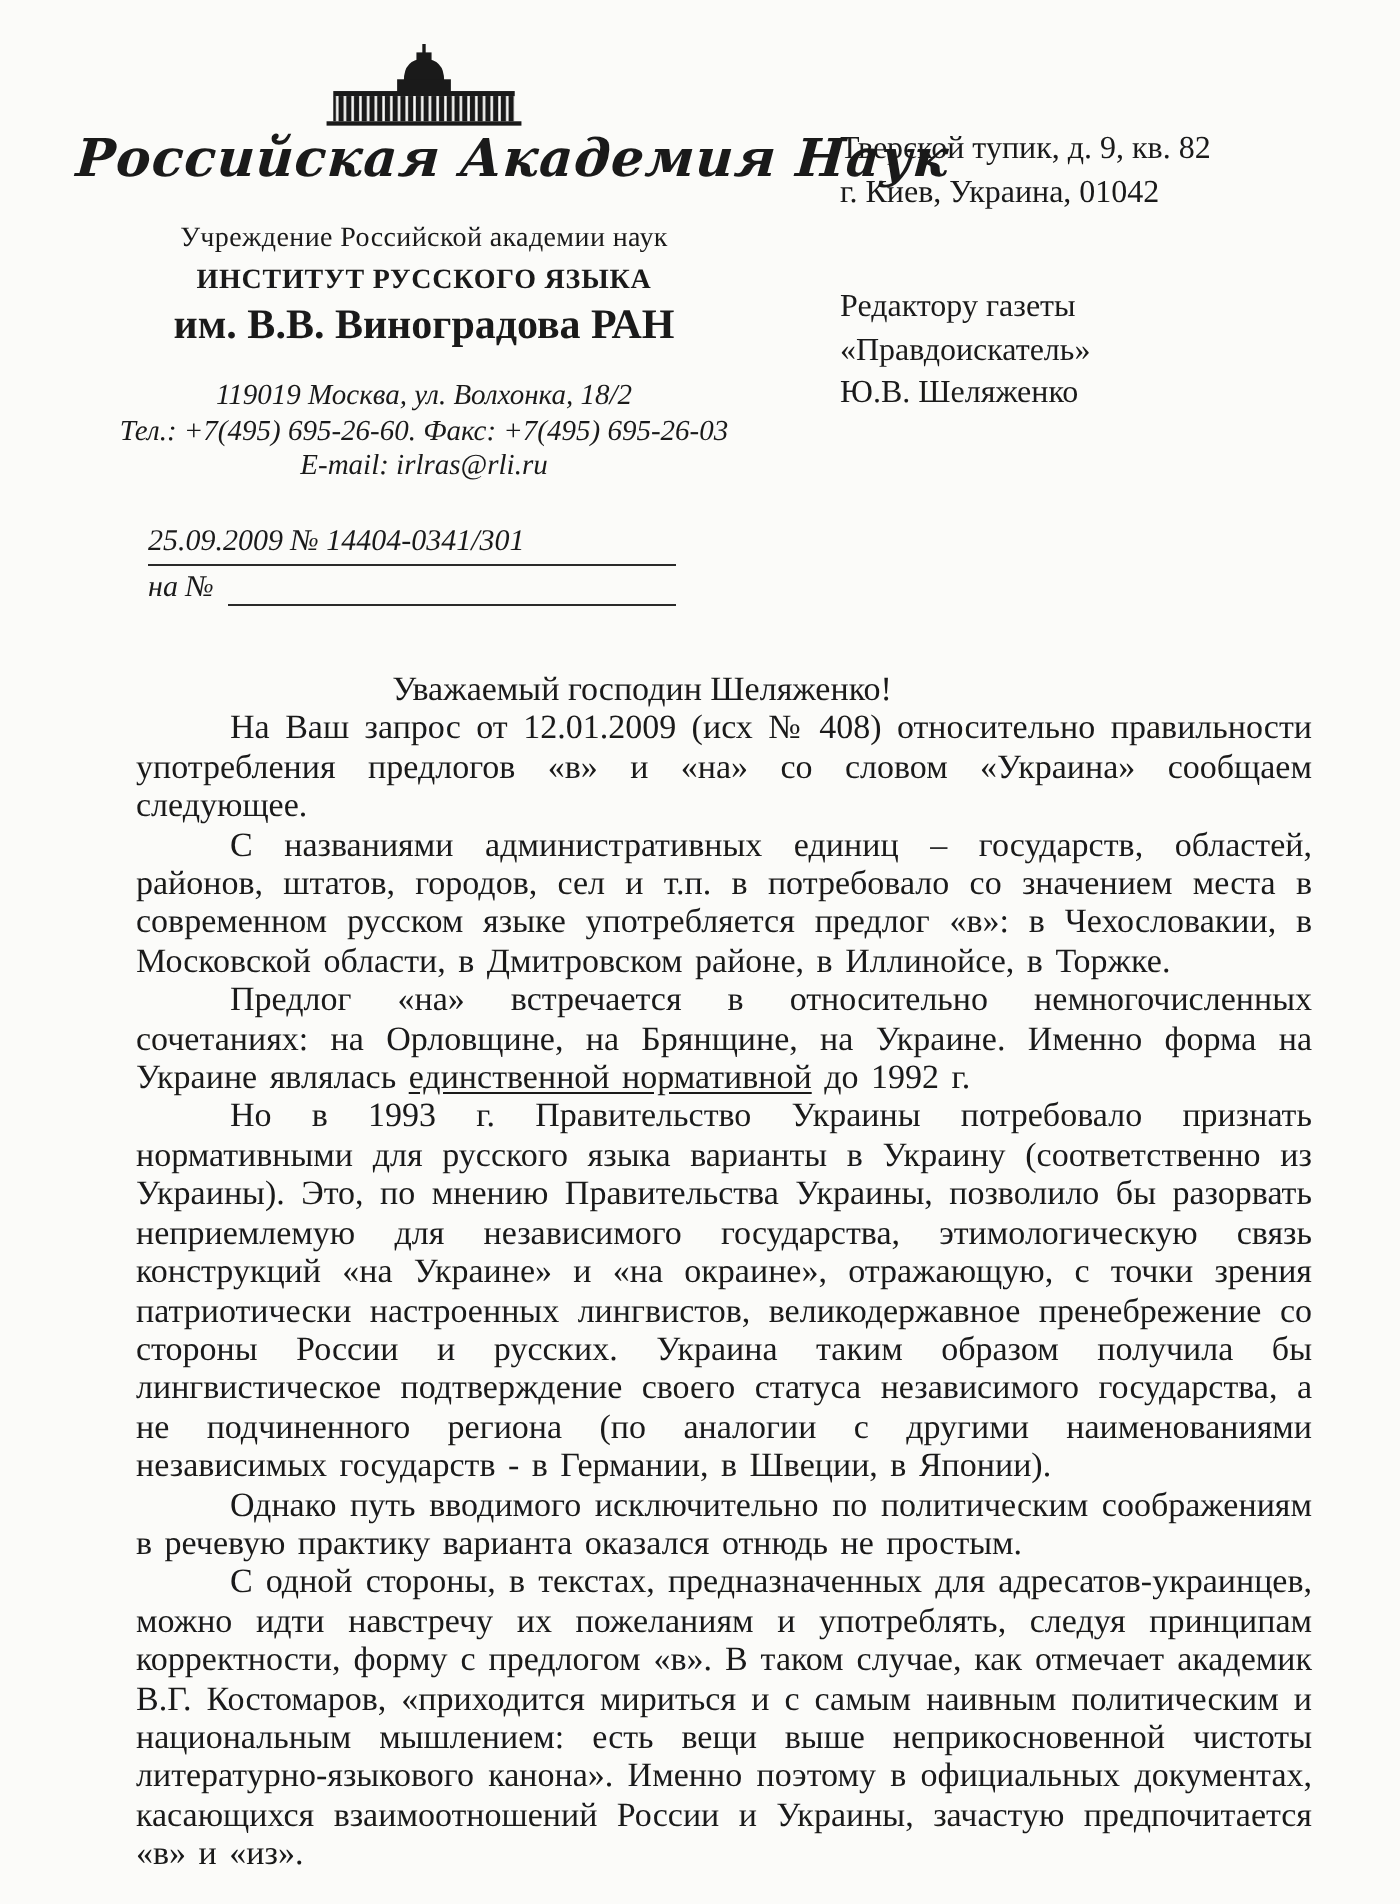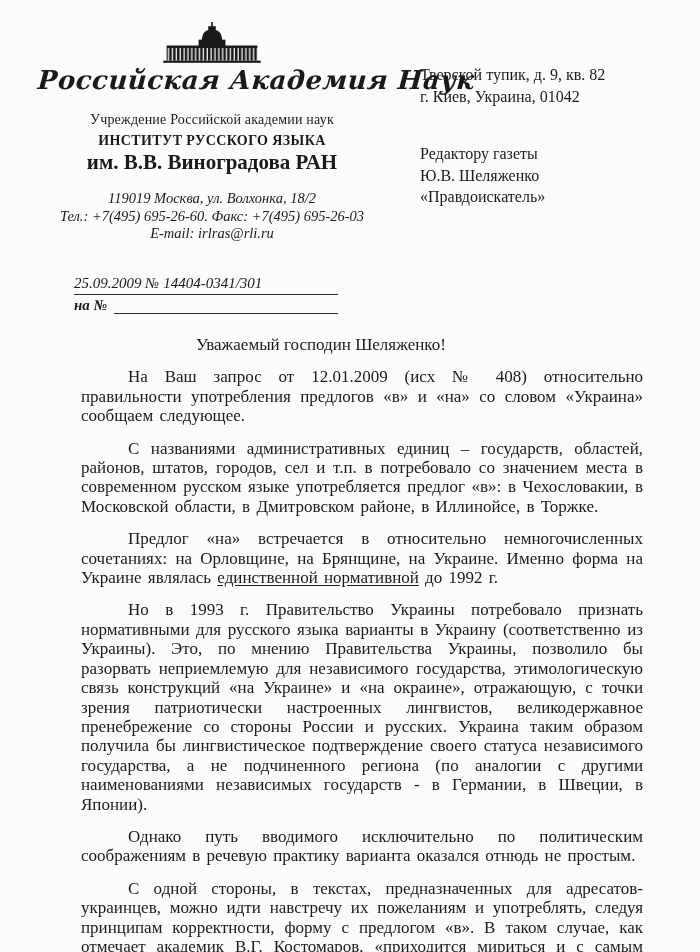--- a/index.html
+++ b/index.html
@@ -29,41 +29,41 @@
     transform: skewX(-4deg);
   }
   .institution { font-size: 14px; margin-top: 17px; letter-spacing: 0.2px; }
   .institute1 { font-size: 14px; font-weight: bold; margin-top: 5px; letter-spacing: 0.4px; }
   .institute2 { font-size: 21px; font-weight: bold; margin-top: 1px; }
   .addr { font-style: italic; font-size: 14.5px; margin-top: 15px; line-height: 17.5px; }
 
   
   .refs {
     position: absolute; left: 74px; top: 263px; width: 264px;
-    font-style: italic; font-size: 15px; margin-top: 12px;
+    font-style: italic; font-size: 15px;
   }
   .ref-line1 { border-bottom: 1.4px solid #2a2a2a; padding-bottom: 2px; }
-  .ref-line2 { display: flex; margin-top: 2px; height: 18px; font-weight: bold; }
+  .ref-line2 { display: flex; align-items: flex-end; margin-top: 2px; height: 18px; }
   .ref-line2 .blank { flex: 1; border-bottom: 1.4px solid #2a2a2a; margin-left: 7px; height: 16px; }
 
   
   .recipient {
     position: absolute; left: 420px; top: 64px;
     font-size: 16px; line-height: 21.5px;
   }
   .recipient .addr2 { margin-bottom: 36px; }
 
   
   .body-text {
     position: absolute; left: 68px; top: 335px; width: 588px;
     font-size: 17px; line-height: 19.4px;
   }
   .salutation { margin: 0; padding-right: 82px; text-align: center; }
   .para {
-    margin: 13px; text-indent: 47px;
+    margin: 0; text-indent: 47px;
     text-align: justify; word-spacing: 2px;
   }
   .it { }
   .ul { text-decoration: underline; text-underline-offset: 2px; }
 </style>
 </head>
 <body>
 
 <div class="page">
 
@@ -104,22 +104,22 @@
     </div>
   </div>
 
   <div class="recipient">
     <div class="addr2">
       <div>Тверской тупик, д. 9, кв. 82</div>
       <div>г. Киев, Украина, 01042</div>
     </div>
     <div>
       <div>Редактору газеты</div>
+      <div>«Правдоискатель»</div>
       <div>Ю.В. Шеляженко</div>
-      <div>«Правдоискатель»</div>
     </div>
   </div>
 
   <main class="body-text">
     <p class="salutation">Уважаемый господин Шеляженко!</p>
     <div>
         <p class="para"><span>На Ваш запрос от 12.01.2009 (исх № 408) относительно правильности употребления предлогов «в» и «на» со словом «Украина» сообщаем следующее.</span></p>
         <p class="para"><span>С названиями административных единиц – государств, областей, районов, штатов, городов, сел и т.п. в потребовало со значением места в современном русском языке употребляется предлог «в»: </span><span class="it">в Чехословакии, в Московской области, в Дмитровском районе, в Иллинойсе, в Торжке</span><span>.</span></p>
         <p class="para"><span>Предлог «на» встречается в относительно немногочисленных сочетаниях: </span><span class="it">на Орловщине, на Брянщине, на Украине</span><span>. Именно форма </span><span class="it">на Украине</span><span> являлась </span><span class="ul">единственной нормативной</span><span> до 1992 г.</span></p>
         <p class="para"><span>Но в 1993 г. Правительство Украины потребовало признать нормативными для русского языка варианты </span><span class="it">в Украину</span><span> (соответственно </span><span class="it">из Украины</span><span>). Это, по мнению Правительства Украины, позволило бы разорвать неприемлемую для независимого государства, этимологическую связь конструкций «на Украине» и «на окраине», отражающую, с точки зрения патриотически настроенных лингвистов, великодержавное пренебрежение со стороны России и русских. Украина таким образом получила бы лингвистическое подтверждение своего статуса независимого государства, а не подчиненного региона (по аналогии с другими наименованиями независимых государств - </span><span class="it">в Германии, в Швеции, в Японии</span><span>).</span></p>

